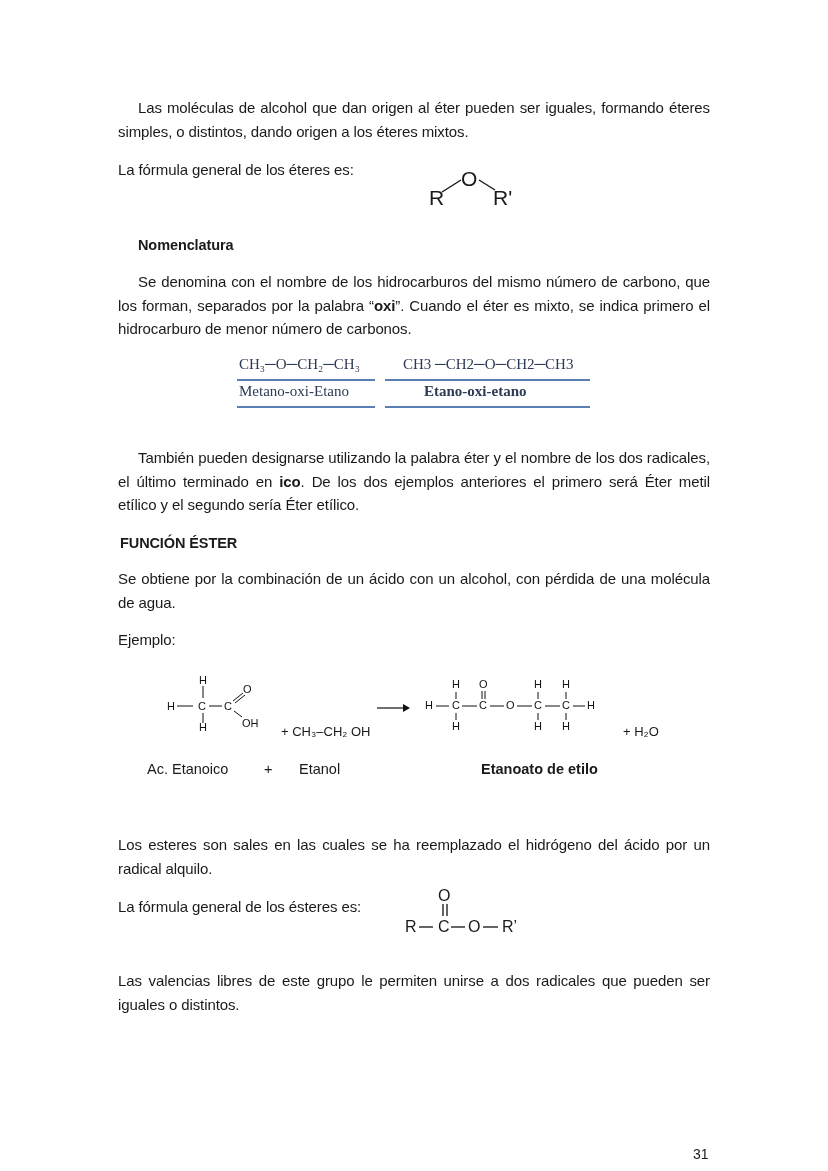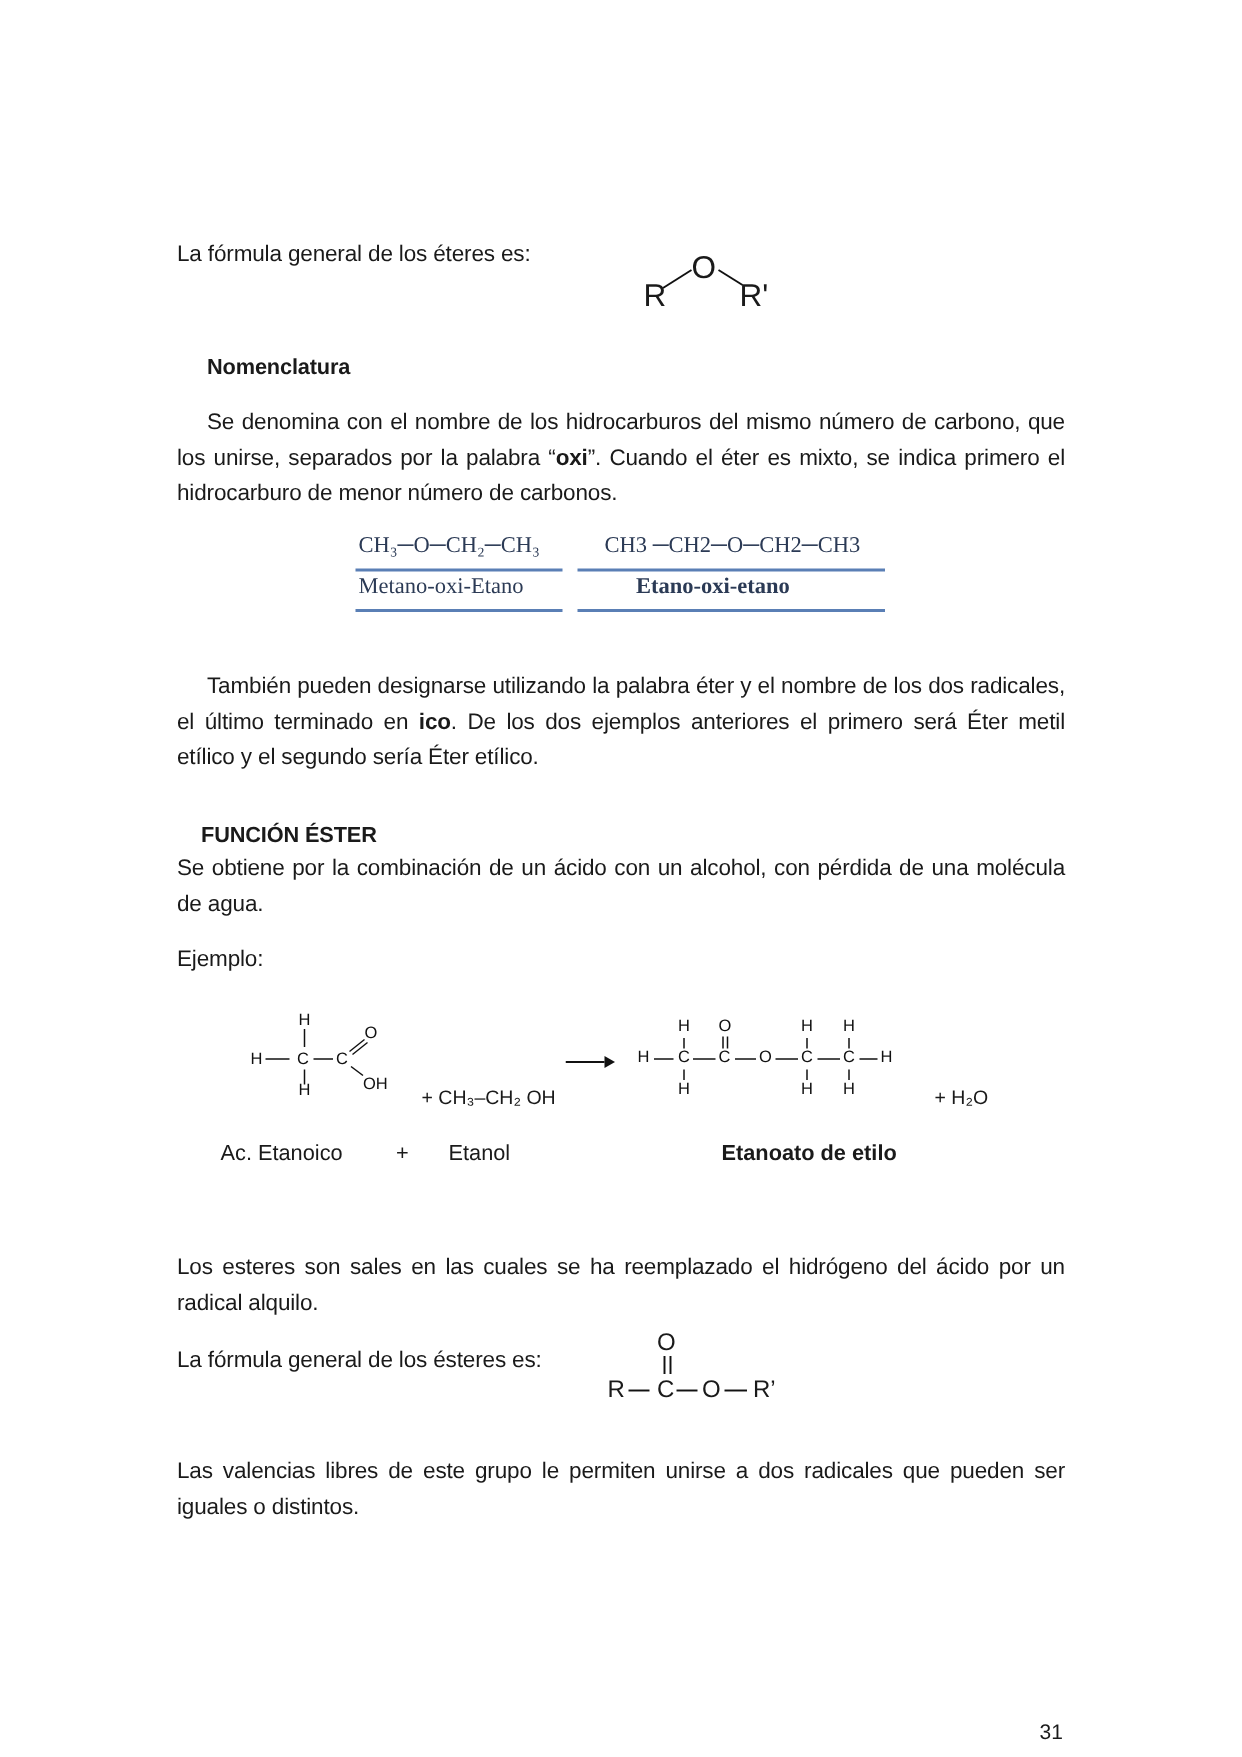--- a/index.html
+++ b/index.html
@@ -16,51 +16,52 @@
   .chem { position: absolute; font-family: "Liberation Sans", sans-serif; color: #111; }
   .sm { font-size: 11px; }
   .abs { position: absolute; white-space: nowrap; }
   .pagenum { position: absolute; left: 693px; top: 1146px; font-size: 14px; }
 </style>
 </head>
 <body>
 
 <div class="page">
 
+  <p class="p indent" style="top:96px;margin:0;">Las moléculas de alcohol que dan origen al éter pueden ser iguales, formando éteres simples, o distintos, dando origen a los éteres mixtos.</p>
 
   <p class="p" style="top:158px;margin:0;">La fórmula general de los éteres es:</p>
 
   <div style="position:absolute;left:425px;top:166px;width:100px;height:50px;">
     <svg width="100" height="50" style="position:absolute;left:0;top:0;">
       <line x1="17" y1="26" x2="36" y2="14" stroke="#111" stroke-width="1.3"></line>
       <line x1="54" y1="14" x2="70" y2="24" stroke="#111" stroke-width="1.3"></line>
     </svg>
     <span class="abs" style="left:4px;top:20px;font-size:21px;">R</span>
     <span class="abs" style="left:36px;top:1px;font-size:21px;">O</span>
     <span class="abs" style="left:68px;top:20px;font-size:21px;">R'</span>
   </div>
 
   <p class="p bold" style="top:234px;left:138px;margin:0;font-size:14.5px;">Nomenclatura</p>
 
-  <p class="p indent" style="top:270px;margin:0;"><span>Se denomina con el nombre de los hidrocarburos del mismo número de carbono, que los unirse, separados por la palabra “</span><b>oxi</b><span>”. Cuando el éter es mixto, se indica primero el hidrocarburo de menor número de carbonos.</span></p>
+  <p class="p indent" style="top:270px;margin:0;"><span>Se denomina con el nombre de los hidrocarburos del mismo número de carbono, que los forman, separados por la palabra “</span><b>oxi</b><span>”. Cuando el éter es mixto, se indica primero el hidrocarburo de menor número de carbonos.</span></p>
 
   <div class="tbl">
     <span class="cell" style="left:239px;top:356px;">CH₃─O─CH₂─CH₃</span>
     <span class="cell" style="left:403px;top:356px;">CH3 ─CH2─O─CH2─CH3</span>
     <div class="rule" style="left:237px;top:379px;width:138px;"></div>
     <div class="rule" style="left:385px;top:379px;width:205px;"></div>
     <span class="cell" style="left:239px;top:383px;">Metano-oxi-Etano</span>
     <span class="cell" style="left:424px;top:383px;font-weight:bold;text-align:center;">Etano-oxi-etano</span>
     <div class="rule" style="left:237px;top:406px;width:138px;"></div>
     <div class="rule" style="left:385px;top:406px;width:205px;"></div>
   </div>
 
   <p class="p indent" style="top:446px;margin:0;"><span>También pueden designarse utilizando la palabra éter y el nombre de los dos radicales, el último terminado en </span><b>ico</b><span>. De los dos ejemplos anteriores el primero será Éter metil etílico y el segundo sería Éter etílico.</span></p>
 
-  <p class="p bold" style="top:530px;margin:16px;font-size:14.5px;">FUNCIÓN ÉSTER</p>
+  <p class="p bold" style="top:530px;margin:2px;font-size:14.5px;">FUNCIÓN ÉSTER</p>
 
   <p class="p" style="top:628px;margin:0;">Ejemplo:</p>
 
   <p class="p" style="top:567px;margin:0;">Se obtiene por la combinación de un ácido con un alcohol, con pérdida de una molécula de agua.</p>
 
   <div class="chem" style="left:160px;top:674px;width:120px;height:60px;">
     <svg width="120" height="60" style="position:absolute;left:0;top:0;">
       <line x1="17" y1="32" x2="33" y2="32" stroke="#111" stroke-width="1"></line>
       <line x1="49" y1="32" x2="62" y2="32" stroke="#111" stroke-width="1"></line>
       <line x1="43" y1="12" x2="43" y2="24" stroke="#111" stroke-width="1"></line>

